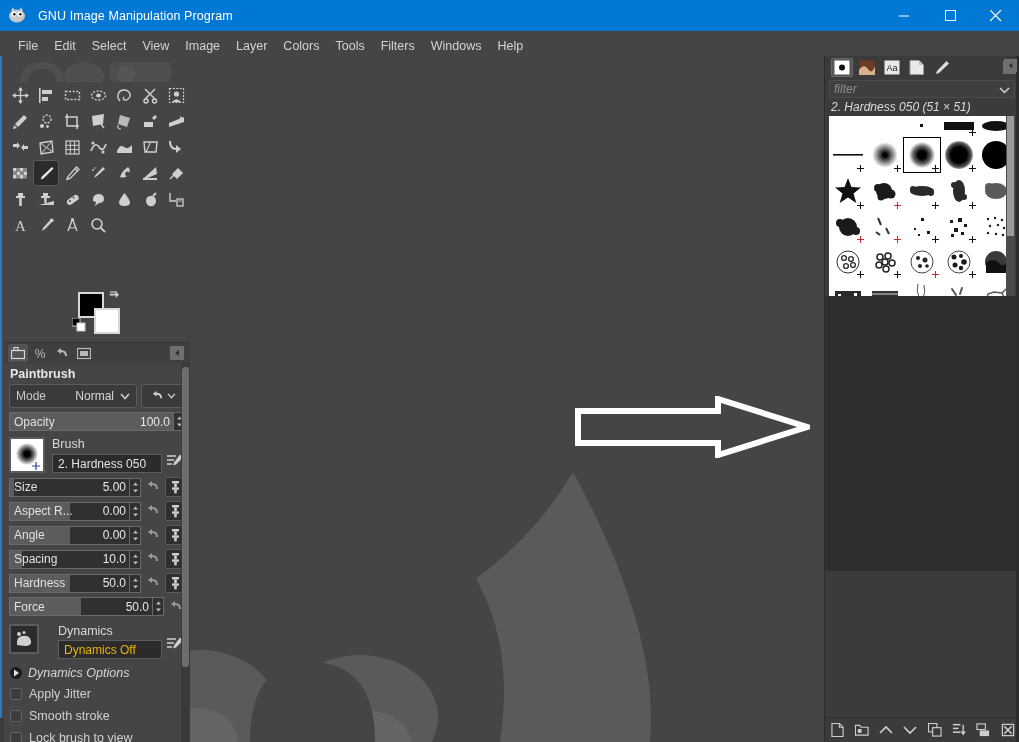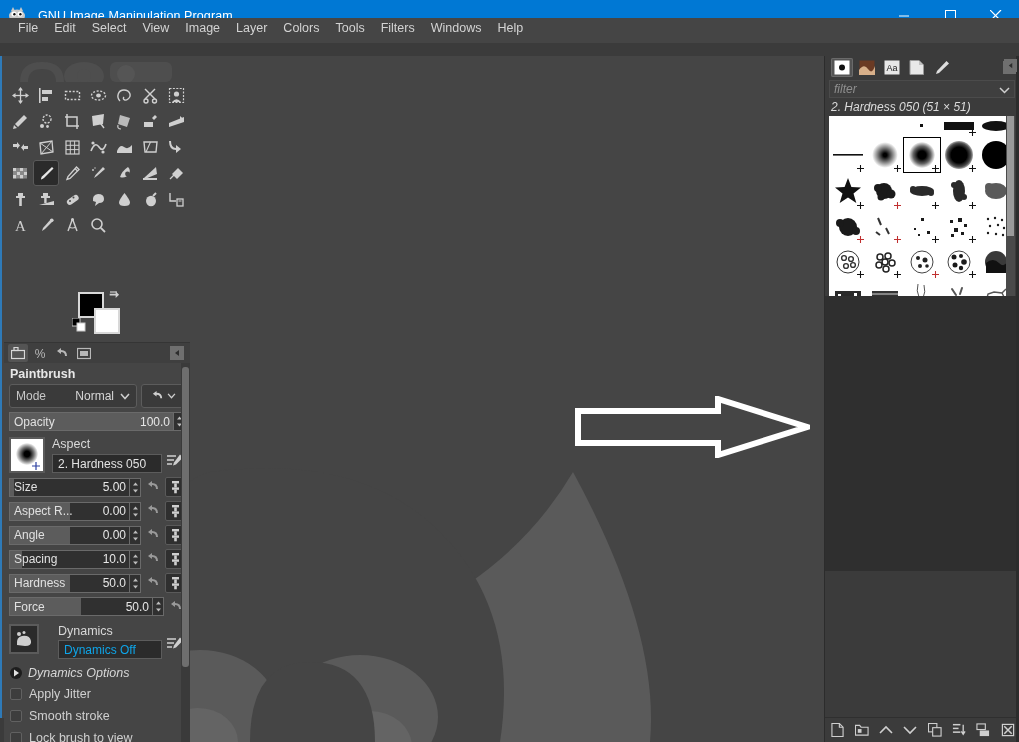--- a/index.html
+++ b/index.html
@@ -30,23 +30,23 @@
   }
   .tb-spacer { flex:1; }
   .tb-btn {
     width:46px; height:31px; display:flex; align-items:center; justify-content:center;
     color:#ffffff;
   }
   .tb-btn svg { display:block; }
 
   
   .menubar {
-    position:absolute; left:0; top:18px; width:1019px; height:25px;
+    position:absolute; left:0; top:31px; width:1019px; height:25px;
     background:#454545;
-    display:flex; align-items:flex-start; padding-left:10px;
+    display:flex; align-items:flex-end; padding-left:10px;
   }
   .menuitem {
     color:#d3d3d3; font-size:12.5px; padding:3px 8px; white-space:nowrap;
   }
 
   
   .left-dock {
     position:absolute; left:0; top:56px; width:190px; height:662px;
     background:#454545;
     border-left:2px solid #2e7ab8;
@@ -155,21 +155,21 @@
   }
   .edit-ic { width:20px; height:20px; margin-left:3px; margin-top:14px;
              display:flex; align-items:center; justify-content:center; }
 
   .dynrow { display:flex; align-items:flex-start; padding:4px 5px 4px 5px; }
   .dyn-thumb { width:30px; height:30px; background:#2b2b2b; border:2px solid #5b5b5b;
                flex:0 0 30px; display:flex; align-items:center; justify-content:center; }
   .dyn-right { margin-left:19px; flex:1; }
   .dyn-lbl { color:#d8d8d8; font-size:12.5px; line-height:14px; }
   .dyn-val { margin-top:2px; height:19px; background:#2b2b2b; border:1px solid #5c5c5c;
-             color:#0ea5e9; font-size:12px; display:flex; align-items:center; padding-left:5px; }
+             color:#eab308; font-size:12px; display:flex; align-items:center; padding-left:5px; }
 
   .expander { display:flex; align-items:center; padding:3px 6px;font-style:italic; }
   .exp-tri { width:12px; height:12px; margin-right:6px; display:flex;
              align-items:center; justify-content:center; }
   .exp-lbl { color:#d7d7d7; font-size:12.5px; }
 
   .checkrow { display:flex; align-items:center; padding:4px 6px; }
   .chk { width:12px; height:12px; background:#3d3d3d; border:1px solid #616161;
          border-radius:2px; margin-right:7px; flex:0 0 12px; }
   .chk-lbl { color:#d0d0d0; font-size:12.5px; }
@@ -710,21 +710,21 @@
         </div>
 
         <div class="brushrow">
           <div class="brush-thumb">
             <div class="blob"></div>
             <svg style="position:absolute;right:3px;bottom:1px" width="8" height="8" viewBox="0 0 8 8">
                 <path d="M4 0 V8 M0 4 H8" stroke="#2b3fa0" stroke-width="1.2"></path>
               </svg>
           </div>
           <div class="brush-right">
-            <div class="brush-lbl">Aspect</div>
+            <div class="brush-lbl">Brush</div>
             <div class="brush-val">2. Hardness 050</div>
           </div>
           <div class="edit-ic">
             <svg width="17" height="15" viewBox="0 0 17 15">
                 <path d="M0 2 H9 M0 6 H7 M0 10 H5" stroke="#cfcfcf" stroke-width="1.4"></path>
                 <path d="M13 0.5 L16 3.5 L9 10.5 L6 11.5 L7 8.5 Z" fill="#cfcfcf"></path>
               </svg>
           </div>
         </div>
 

